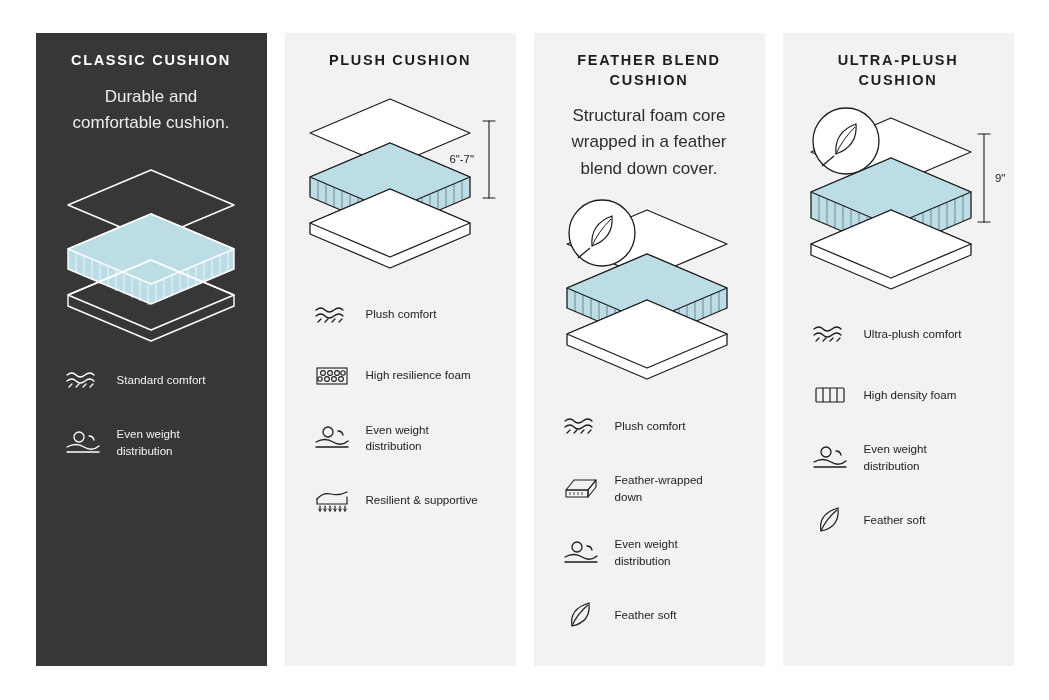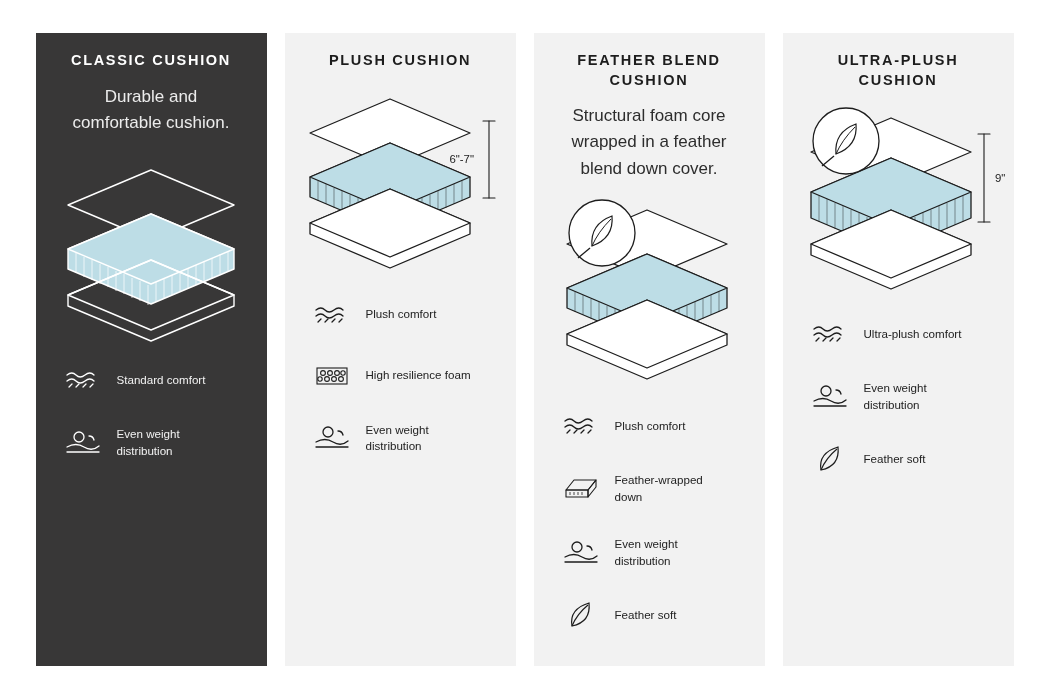--- a/index.html
+++ b/index.html
@@ -246,20 +246,31 @@
         <span class="fico">
           <svg width="36" height="26" viewBox="0 0 36 26" fill="none" stroke="#1d1d1d" stroke-width="1.3" stroke-linecap="round">
             <circle cx="14" cy="7" r="5"></circle>
             <path d="M24 6 q4 0 5 4"></path>
             <path d="M2 17 q9 -5 17 0 t15 -1"></path>
             <path d="M2 22 h32"></path>
           </svg>
         </span>
         <span class="flabel">Even weight distribution</span>
       </div>
+      <div class="feature">
+        <span class="fico">
+          <svg width="36" height="26" viewBox="0 0 36 26" fill="none" stroke="#1d1d1d" stroke-width="1.2" stroke-linecap="round">
+            <path d="M3 12 q6 -7 14 -5 q8 2 16 -2"></path>
+            <path d="M3 12 v5 h30 v-7"></path>
+            <path d="M6 19 v5 M11 19 v5 M16 19 v5 M21 19 v5 M26 19 v5 M31 19 v5"></path>
+            <path d="M6 24 l-1.5 -2 M6 24 l1.5 -2 M11 24 l-1.5 -2 M11 24 l1.5 -2 M16 24 l-1.5 -2 M16 24 l1.5 -2 M21 24 l-1.5 -2 M21 24 l1.5 -2 M26 24 l-1.5 -2 M26 24 l1.5 -2 M31 24 l-1.5 -2 M31 24 l1.5 -2" stroke-width="0.9"></path>
+          </svg>
+        </span>
+        <span class="flabel">Resilient &amp; supportive</span>
+      </div>
     </div>
   </div>
 
   <div class="card light">
     <div class="card-title">FEATHER BLEND CUSHION</div>
     <div class="card-desc">Structural foam core wrapped in a feather blend down cover.</div>
 
     <div class="art">
       <svg width="231" height="215" viewBox="0 0 231 215" fill="none">
         <g stroke="#1d1d1d" stroke-width="1.3" stroke-linejoin="round" fill="#ffffff">
@@ -401,20 +412,31 @@
           <svg width="36" height="22" viewBox="0 0 36 22" fill="none" stroke="#1d1d1d" stroke-width="1.3" stroke-linecap="round">
             <path d="M2 6 q5 -4 9 0 t9 0 t9 0"></path>
             <path d="M2 12 q5 -4 9 0 t9 0 t9 0"></path>
             <path d="M4 18 l3 -3 M11 18 l3 -3 M18 18 l3 -3 M25 18 l3 -3"></path>
           </svg>
         </span>
         <span class="flabel">Ultra-plush comfort</span>
       </div>
       <div class="feature">
         <span class="fico">
+          <svg width="36" height="24" viewBox="0 0 36 24" fill="none" stroke="#1d1d1d" stroke-width="1.2">
+            <rect x="4" y="5" width="28" height="14" rx="1"></rect>
+            <line x1="11" y1="5" x2="11" y2="19"></line>
+            <line x1="18" y1="5" x2="18" y2="19"></line>
+            <line x1="25" y1="5" x2="25" y2="19"></line>
+          </svg>
+        </span>
+        <span class="flabel">High density foam</span>
+      </div>
+      <div class="feature">
+        <span class="fico">
           <svg width="36" height="26" viewBox="0 0 36 26" fill="none" stroke="#1d1d1d" stroke-width="1.3" stroke-linecap="round">
             <circle cx="14" cy="7" r="5"></circle>
             <path d="M24 6 q4 0 5 4"></path>
             <path d="M2 17 q9 -5 17 0 t15 -1"></path>
             <path d="M2 22 h32"></path>
           </svg>
         </span>
         <span class="flabel">Even weight distribution</span>
       </div>
       <div class="feature">

